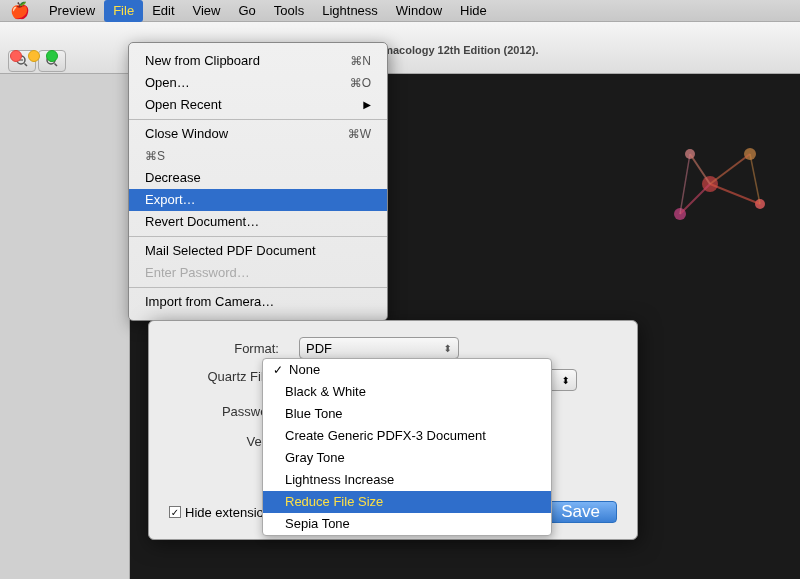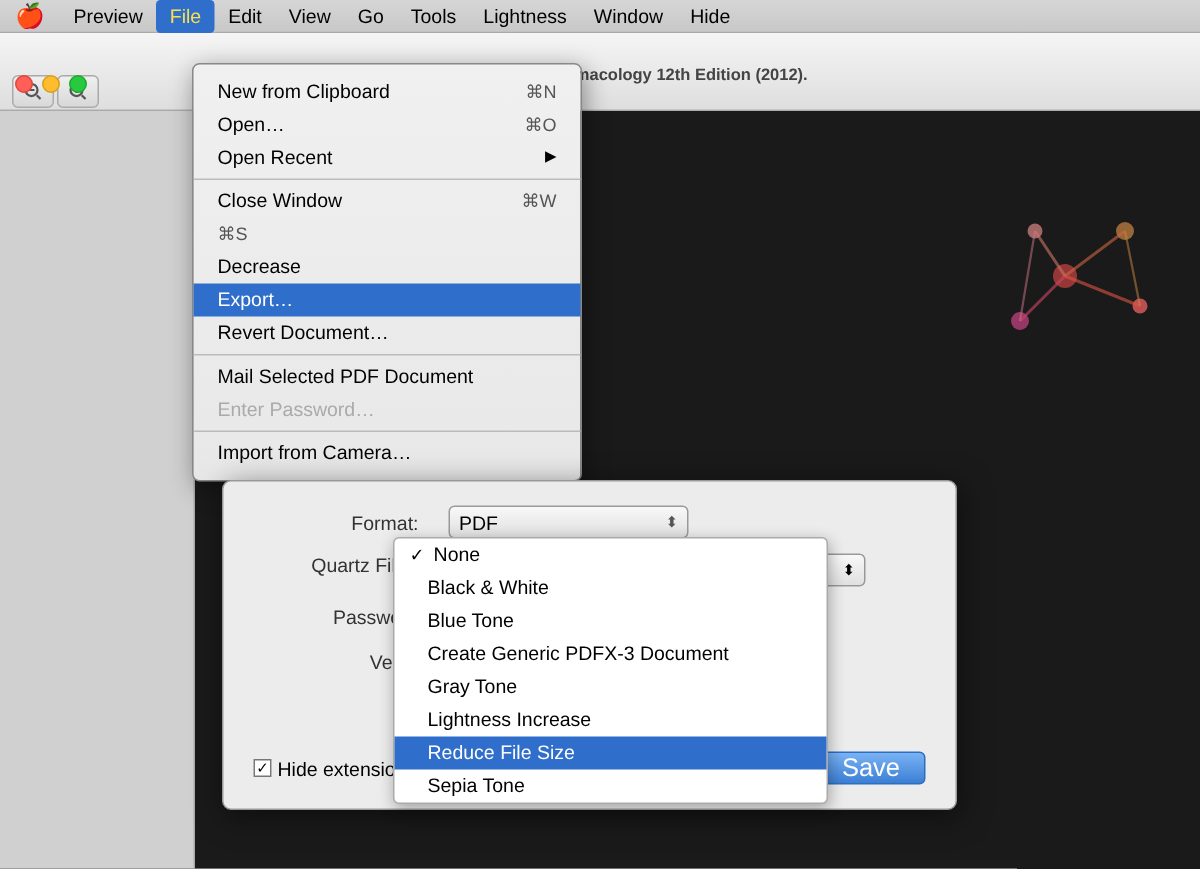--- a/index.html
+++ b/index.html
@@ -238,21 +238,21 @@
     .quartz-item.checked::before {
       content: '✓';
       margin-right: 6px;
       font-size: 12px;
     }
     .quartz-item:not(.checked) {
       padding-left: 22px;
     }
     .quartz-item.highlighted {
       background: #2f6ecb;
-      color: #ffffff;
+      color: #fde047;
     }
 
     
     .export-bottom {
       display: flex;
       align-items: center;
       justify-content: space-between;
       margin-top: 50px;
     }
     .checkbox-label {

